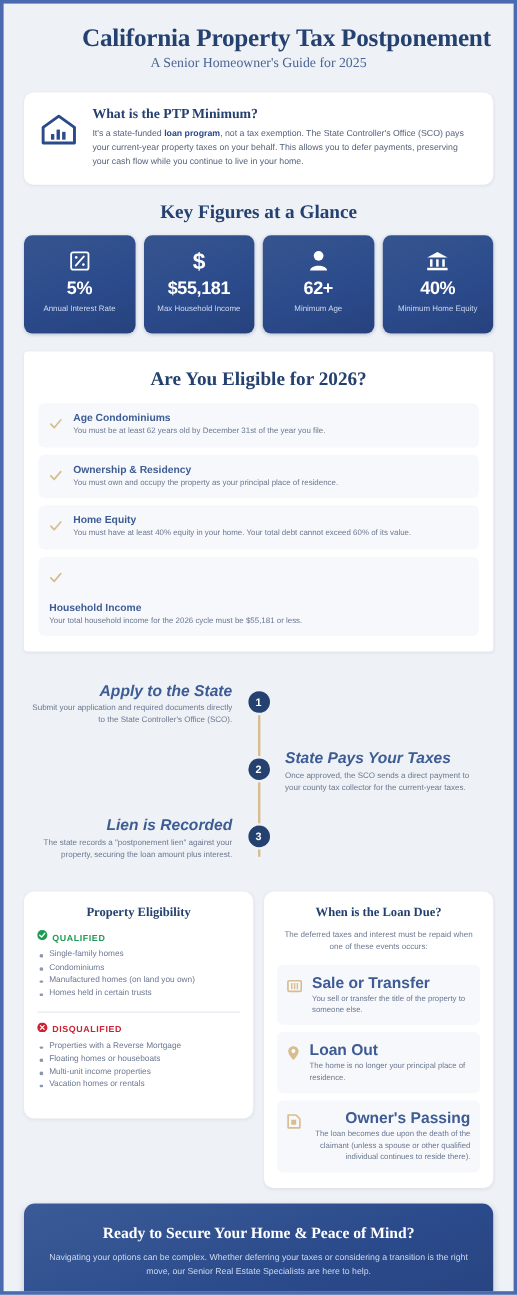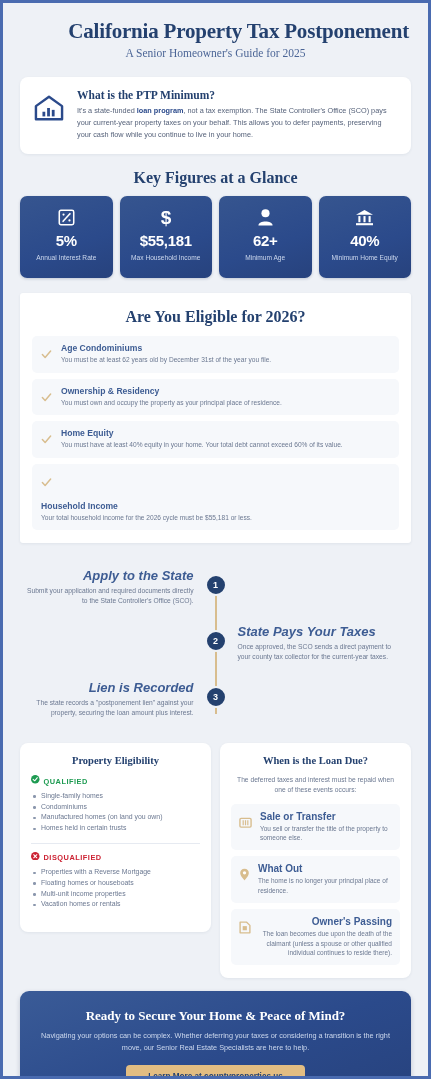--- a/index.html
+++ b/index.html
@@ -217,21 +217,21 @@
     font-size: 6.7px; color: #6b7891; text-align: center;
     line-height: 1.5; margin-bottom: 8px;
   }
   .due-row {
     display: flex; gap: 8px; align-items: flex-start;
     background: #f6f8fb; border-radius: 5px;
     padding: 7px 8px 8px; margin-bottom: 6px;
   }
   .due-row:last-child { margin-bottom: 0; text-align: right; }
   .due-ic { flex: 0 0 auto; padding-top: 4px; }
-  .due-row h3 { font-size: 10px; font-weight: bold; color: #3d5c93; margin-bottom: 2px; }
+  .due-row h3 { font-size: 13px; font-weight: bold; color: #3d5c93; margin-bottom: 2px; }
   .due-row p { font-size: 6.5px; color: #6b7891; line-height: 1.45; }
 
   
   .cta {
     margin: 13px 8px 0;
     background: linear-gradient(160deg, #3a5b97 0%, #2b4a8b 55%, #27427d 100%);
     border-radius: 9px;
     padding: 17px 20px 15px;
     text-align: center;
     box-shadow: 0 2px 5px rgba(20,40,80,0.22);
@@ -477,21 +477,21 @@
       </div>
 
       <div class="due-row">
         <span class="due-ic">
           <svg width="11" height="13" viewBox="0 0 12 14">
             <path d="M6 0.8 C8.9 0.8 10.7 3 10.7 5.3 C10.7 8.6 6 13.3 6 13.3 C6 13.3 1.3 8.6 1.3 5.3 C1.3 3 3.1 0.8 6 0.8 Z" fill="#d8bd8e"></path>
             <circle cx="6" cy="5.2" r="1.8" fill="#fff"></circle>
           </svg>
         </span>
         <div>
-          <h3>What Out</h3>
+          <h3>Loan Out</h3>
           <p>The home is no longer your principal place of residence.</p>
         </div>
       </div>
 
       <div class="due-row">
         <span class="due-ic">
           <svg width="12" height="13" viewBox="0 0 13 14">
             <path d="M1.2 1.2 L8.3 1.2 L11.8 4.7 L11.8 12.8 L1.2 12.8 Z" fill="none" stroke="#d8bd8e" stroke-width="1.5" stroke-linejoin="round"></path>
             <rect x="4" y="5.5" width="4.5" height="4.5" fill="#d8bd8e"></rect>
           </svg>

